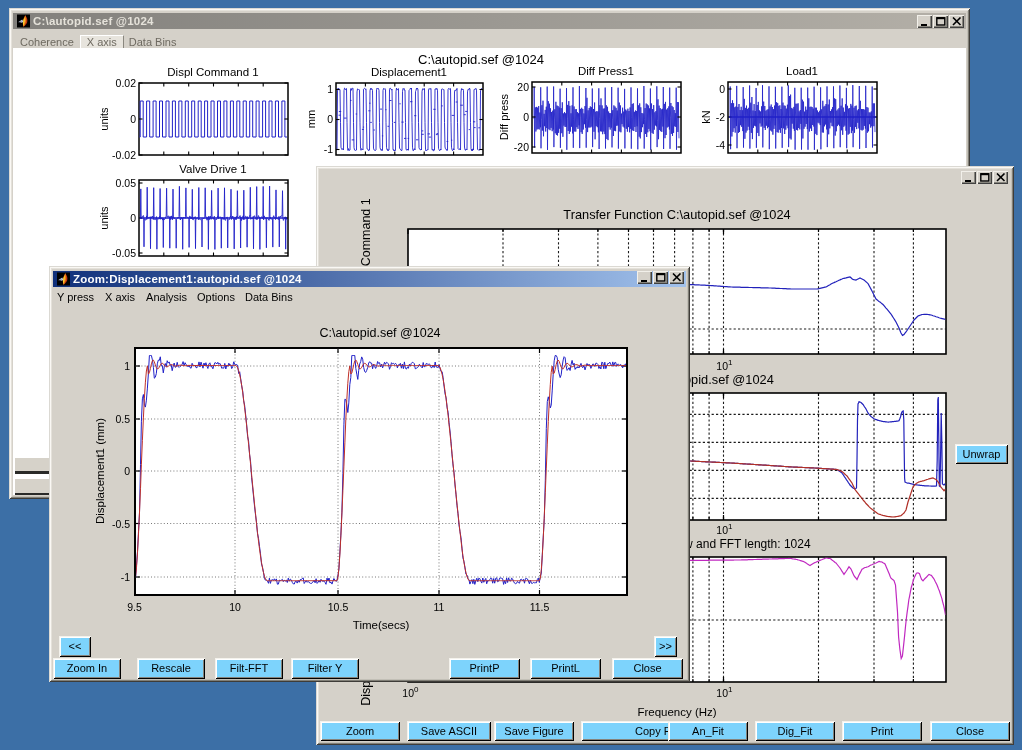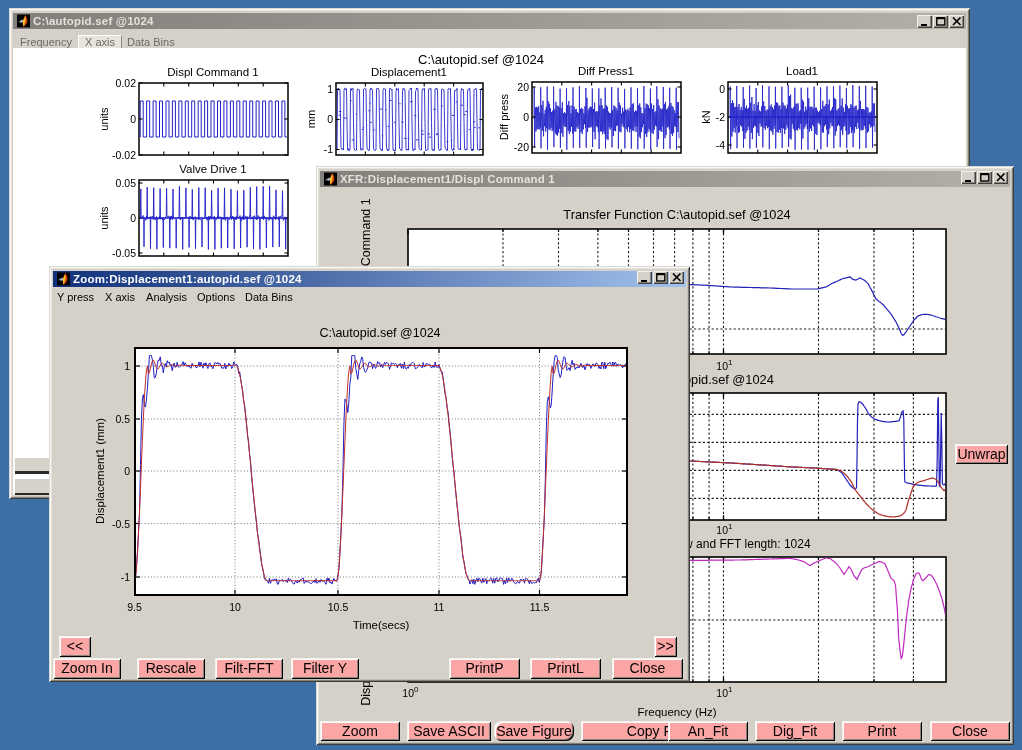--- a/index.html
+++ b/index.html
@@ -10,21 +10,21 @@
 .tbar .ttl{color:rgba(230,227,219,0.99);font-size:11.5px;font-weight:bold;margin-left:3px;
  white-space:nowrap;letter-spacing:0.2px;}
 .inact{background:linear-gradient(to right,#82807C,#B4B0A8);}
 .act{background:linear-gradient(to right,#10307A,#A2C2EC);}
 .act .ttl{color:rgba(255,255,255,0.99);}
 .icon{width:13px;height:14px;margin-left:4px;flex:none;}
 .tbtns{position:absolute;right:2px;top:2px;display:flex;}
 .tb{width:15px;height:13px;background:#D5D1C9;margin-left:1px;
  box-shadow:inset 1px 1px 0 #F2F0EA,inset -1px -1px 0 #404040,inset -2px -2px 0 #87857D;
  display:flex;align-items:center;justify-content:center;}
-.btn{position:absolute;background:#fca5a5;font-size:14px;color:rgba(0,0,0,0.99);
+.btn{position:absolute;background:#7dd3fc;font-size:11px;color:rgba(0,0,0,0.99);
  text-align:center;
  box-shadow:inset 1px 1px 0 #F4F2EC,inset -1px -1px 0 #000,
   inset 2px 2px 0 #FFF,inset -2px -2px 0 #85837B;}
 .menu{position:absolute;font-size:11px;white-space:nowrap;}
 svg{position:absolute;}
 svg text{font-family:"Liberation Sans",sans-serif;fill:#000;}
 .menu,.btn,.tbar{will-change:transform;}
 </style></head><body>
 <div class="win" style="left:9px;top:8px;width:961px;height:491px;">
 <div class="tbar inact">
@@ -49,21 +49,21 @@
           <rect x="0.8" y="0.8" width="8" height="7.2" fill="none" stroke="#000" stroke-width="1.4"></rect>
           <line x1="0.8" y1="1.2" x2="8.8" y2="1.2" stroke="#000" stroke-width="2"></line>
         </svg>
       </div>
       <div class="tb">
         <svg width="10" height="9" style="position:static">
           <path d="M1 0.5 L8.5 8 M8.5 0.5 L1 8" stroke="#000" stroke-width="1.6"></path>
         </svg>
       </div>
     </div>
-<div class="menu" style="left:11px;top:27px;color:rgba(108,104,95,0.99);"><span>Frequency</span><span style="display:inline-block;background:#E7E4DD;border:1px solid;border-color:#FFF #8A877F #8A877F #FFF;padding:0 6px 1px 6px;margin-left:6px;">X axis</span><span style="margin-left:5px;">Data Bins</span></div>
+<div class="menu" style="left:11px;top:27px;color:rgba(108,104,95,0.99);"><span>Coherence</span><span style="display:inline-block;background:#E7E4DD;border:1px solid;border-color:#FFF #8A877F #8A877F #FFF;padding:0 6px 1px 6px;margin-left:6px;">X axis</span><span style="margin-left:5px;">Data Bins</span></div>
 <svg style="left:4px;top:40px;" width="953" height="447" viewBox="13 48 953 447">
       <rect x="13" y="48" width="953" height="447" fill="#FFF"></rect>
       <text x="481" y="64" font-size="13" text-anchor="middle">C:\autopid.sef @1024</text>
       <rect x="139" y="83" width="149" height="72" fill="#FFF" stroke="#000" stroke-width="1.5"></rect>
       <text x="213" y="76" font-size="11.5" text-anchor="middle">Displ Command 1</text>
       <text x="136" y="87" font-size="10.5" text-anchor="end">0.02</text>
       <text x="136" y="123" font-size="10.5" text-anchor="end">0</text>
       <text x="136" y="159" font-size="10.5" text-anchor="end">-0.02</text>
       <text x="108" y="119" font-size="11" text-anchor="middle" transform="rotate(-90 108 119)">units</text>
       <polyline points="139.5,137.0 140.2,137.0 140.2,101.0 143.2,101.0 143.2,101.0 143.2,137.0 146.6,137.0 146.6,137.0 146.6,101.0 149.7,101.0 149.7,101.0 149.7,137.0 153.1,137.0 153.1,137.0 153.1,101.0 156.1,101.0 156.1,101.0 156.1,137.0 159.5,137.0 159.5,137.0 159.5,101.0 162.5,101.0 162.5,101.0 162.5,137.0 166.0,137.0 166.0,137.0 166.0,101.0 169.0,101.0 169.0,101.0 169.0,137.0 172.4,137.0 172.4,137.0 172.4,101.0 175.4,101.0 175.4,101.0 175.4,137.0 178.8,137.0 178.8,137.0 178.8,101.0 181.9,101.0 181.9,101.0 181.9,137.0 185.3,137.0 185.3,137.0 185.3,101.0 188.3,101.0 188.3,101.0 188.3,137.0 191.7,137.0 191.7,137.0 191.7,101.0 194.7,101.0 194.7,101.0 194.7,137.0 198.2,137.0 198.2,137.0 198.2,101.0 201.2,101.0 201.2,101.0 201.2,137.0 204.6,137.0 204.6,137.0 204.6,101.0 207.6,101.0 207.6,101.0 207.6,137.0 211.0,137.0 211.0,137.0 211.0,101.0 214.1,101.0 214.1,101.0 214.1,137.0 217.5,137.0 217.5,137.0 217.5,101.0 220.5,101.0 220.5,101.0 220.5,137.0 223.9,137.0 223.9,137.0 223.9,101.0 226.9,101.0 226.9,101.0 226.9,137.0 230.4,137.0 230.4,137.0 230.4,101.0 233.4,101.0 233.4,101.0 233.4,137.0 236.8,137.0 236.8,137.0 236.8,101.0 239.8,101.0 239.8,101.0 239.8,137.0 243.2,137.0 243.2,137.0 243.2,101.0 246.3,101.0 246.3,101.0 246.3,137.0 249.7,137.0 249.7,137.0 249.7,101.0 252.7,101.0 252.7,101.0 252.7,137.0 256.1,137.0 256.1,137.0 256.1,101.0 259.1,101.0 259.1,101.0 259.1,137.0 262.6,137.0 262.6,137.0 262.6,101.0 265.6,101.0 265.6,101.0 265.6,137.0 269.0,137.0 269.0,137.0 269.0,101.0 272.0,101.0 272.0,101.0 272.0,137.0 275.4,137.0 275.4,137.0 275.4,101.0 278.5,101.0 278.5,101.0 278.5,137.0 281.9,137.0 281.9,137.0 281.9,101.0 284.9,101.0 284.9,101.0 284.9,137.0 287.0,137.0" fill="none" stroke="#2020C8" stroke-width="1.0"></polyline>
@@ -227,31 +227,20 @@
         <line x1="288" y1="253" x2="284.5" y2="253"></line>
       </g>
       <line x1="140" y1="218" x2="287" y2="218" stroke="#2020C8" stroke-width="1.4"></line>
       <rect x="15" y="458" width="34" height="13" fill="#D6D2C9"></rect>
       <rect x="15" y="471" width="34" height="3" fill="#2A2A28"></rect>
       <rect x="15" y="479" width="34" height="14" fill="#D6D2C9"></rect>
       <rect x="15" y="493" width="34" height="3" fill="#2A2A28"></rect>
     </svg>
 </div>
 <div class="win" style="left:316px;top:166px;width:698px;height:579px;">
-<div class="tbar inact">
-      <svg viewBox="0 0 16 16" class="icon" style="position:static">
-<rect x="0" y="0" width="16" height="16" fill="#000"></rect>
-<path d="M10.2 0.8 C12.6 4.2 13.4 7 12.4 9.8 C11.3 12.4 9.6 14 8 15.2 L8.6 9 Z" fill="#C83A0C"></path>
-<path d="M10.2 0.9 C11.4 4 11.6 7 10.7 9.9 C9.9 12.3 8.9 13.9 8 15.1 C7.1 12.4 7 10 7.5 7.4 C8.1 4.8 9.1 2.8 10.2 0.9 Z" fill="#EF7D1A"></path>
-<path d="M9.5 3.6 C9.9 5.8 9.7 8.4 9 10.7 C8.5 12.3 8.1 13.4 7.9 14.3 C7.3 12.1 7.3 9.9 7.7 7.7 C8.1 6 8.7 4.7 9.5 3.6 Z" fill="#F6D32E"></path>
-<path d="M1.6 9.6 C2.8 8.1 4.4 7.2 6 7.5 C6.9 7.7 7.5 8.2 7.7 9 L6.1 10.4 C5 9.4 3.2 9.3 1.6 9.6 Z" fill="#9AA2B4"></path>
-<path d="M4.8 7.4 L6.4 6.2 L7.7 9 L6.6 9.2 Z" fill="#C9D1E2"></path>
-</svg>
-      <span class="ttl">XFR:Displacement1/Displ Command 1</span>
-    </div>
 <div class="tbtns" style="right:6px;top:5px;">
       <div class="tb">
         <svg width="10" height="9" style="position:static">
           <line x1="1" y1="8" x2="7" y2="8" stroke="#000" stroke-width="2"></line>
         </svg>
       </div>
       <div class="tb">
         <svg width="10" height="9" style="position:static">
           <rect x="0.8" y="0.8" width="8" height="7.2" fill="none" stroke="#000" stroke-width="1.4"></rect>
           <line x1="0.8" y1="1.2" x2="8.8" y2="1.2" stroke="#000" stroke-width="2"></line>
@@ -430,21 +419,21 @@
       <text x="370" y="613" font-size="12.5" text-anchor="middle" transform="rotate(-90 370 613)">Displacement1/Displ Command 1</text>
       <text x="414" y="697" font-size="10.5" text-anchor="end">10</text>
       <text x="414" y="692" font-size="8">0</text>
       <text x="728" y="697" font-size="10.5" text-anchor="end">10</text>
       <text x="728" y="692" font-size="8">1</text>
       <text x="677" y="716" font-size="11.5" text-anchor="middle">Frequency (Hz)</text>
     </svg>
 <div class="btn" style="left:639px;top:278px;width:53px;height:20px;line-height:20px;">Unwrap</div>
 <div class="btn" style="left:4px;top:555px;width:80px;height:20px;line-height:20px;">Zoom</div>
 <div class="btn" style="left:91px;top:555px;width:84px;height:20px;line-height:20px;">Save ASCII</div>
-<div class="btn" style="left:178px;top:555px;width:80px;height:20px;line-height:20px;border-radius:8px;">Save Figure</div>
+<div class="btn" style="left:178px;top:555px;width:80px;height:20px;line-height:20px;">Save Figure</div>
 <div class="btn" style="left:265px;top:555px;width:80px;height:20px;line-height:20px;padding-left:44px;">Copy Figure</div>
 <div class="btn" style="left:352px;top:555px;width:80px;height:20px;line-height:20px;">An_Fit</div>
 <div class="btn" style="left:439px;top:555px;width:80px;height:20px;line-height:20px;text-align:center;">Dig_Fit</div>
 <div class="btn" style="left:526px;top:555px;width:80px;height:20px;line-height:20px;">Print</div>
 <div class="btn" style="left:614px;top:555px;width:80px;height:20px;line-height:20px;">Close</div>
 </div>
 <div class="win" style="left:49px;top:266px;width:641px;height:416px;">
 <div class="tbar act">
       <svg viewBox="0 0 16 16" class="icon" style="position:static">
 <rect x="0" y="0" width="16" height="16" fill="#000"></rect>

